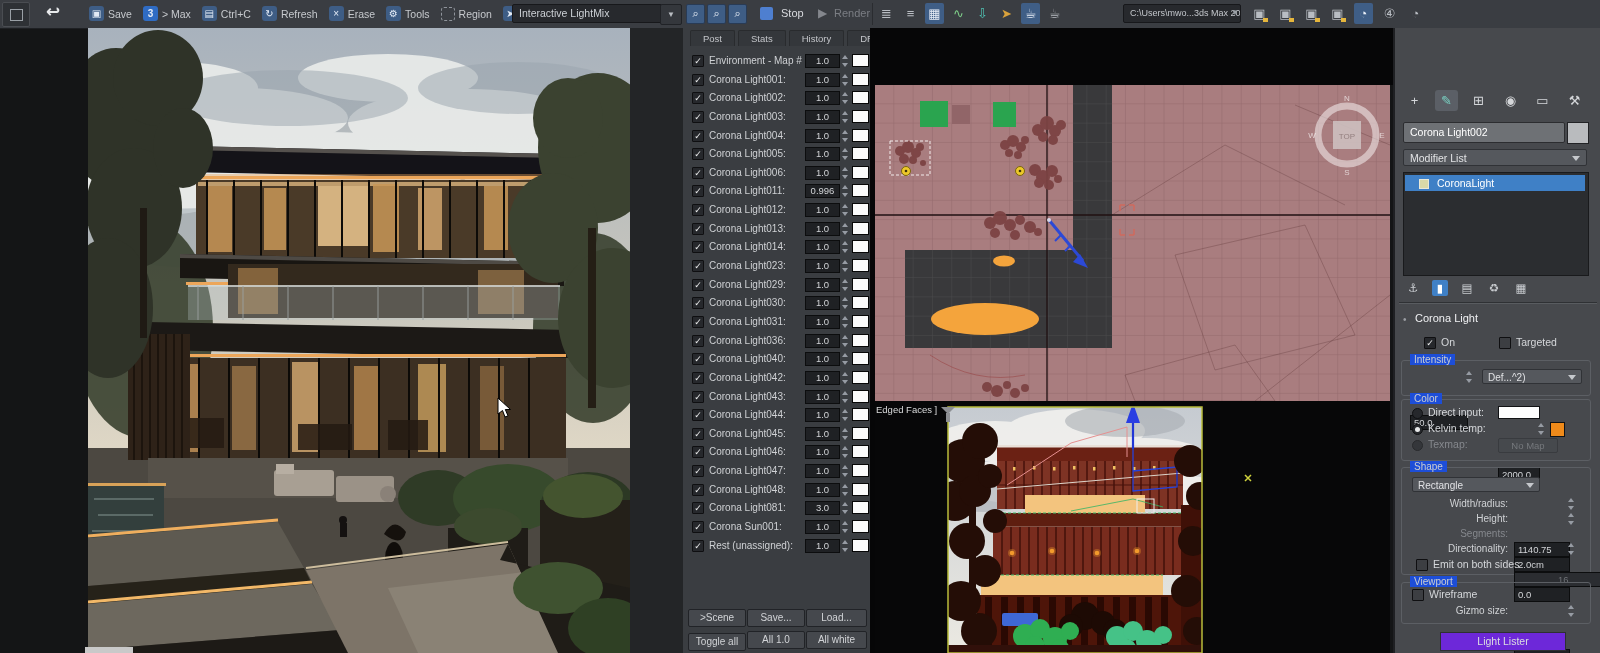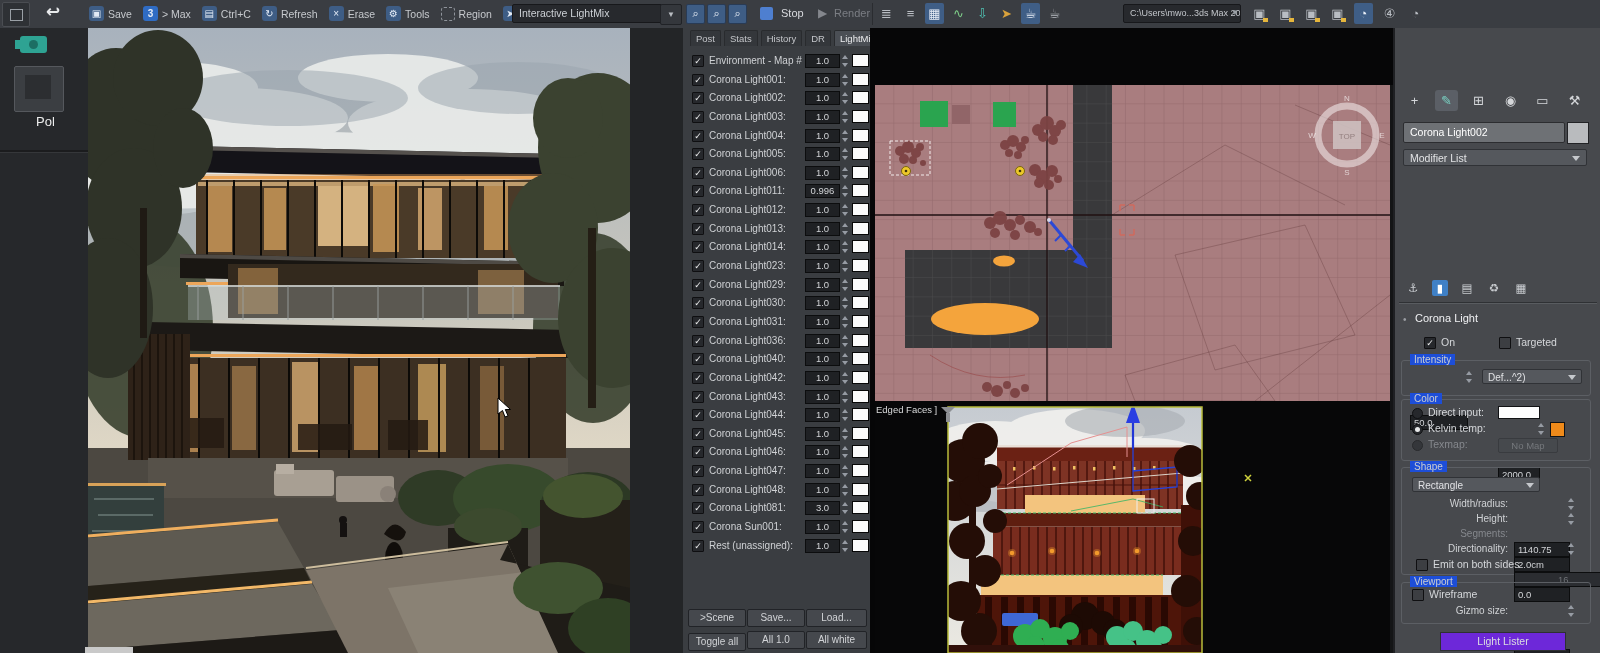--- a/index.html
+++ b/index.html
@@ -42,21 +42,21 @@
   #pol-btn i{position:absolute;left:10px;top:8px;width:26px;height:24px;background:#2c2e31;display:block;}
   #pol-label{left:36px;top:86px;font-size:13px;color:#eceded;}
   #left-ridge{left:0;top:122px;width:88px;height:2px;background:#1b1c1e;border-bottom:1px solid #35373a;}
   
   #render-view{left:88px;top:28px;width:542px;height:625px;overflow:hidden;background:#3b3a36;}
   #vfb-gap{left:630px;top:28px;width:53px;height:625px;background:#232527;}
   #bl-box{left:85px;top:647px;width:48px;height:6px;background:#c9c9c9;}
   
   #lm-panel{left:683px;top:28px;width:187px;height:625px;background:#3a3d41;}
   #lm-tabbar{left:0;top:2px;width:187px;height:17px;display:flex;gap:3px;padding-left:7px;box-sizing:border-box;}
-  .lm-tab{height:15px;padding:0 5px;background:#34373b;border:1px solid #292b2e;border-bottom:none;color:#c3c5c9;font-size:9.5px;line-height:15px;border-radius:2px 2px 0 0;}
+  .lm-tab{height:15px;padding:0 12px;background:#34373b;border:1px solid #292b2e;border-bottom:none;color:#c3c5c9;font-size:9.5px;line-height:15px;border-radius:2px 2px 0 0;}
   .lm-tab.active{background:#4b4f55;color:#eaebed;}
   #lm-rows{left:0;top:24px;width:187px;}
   .lm-row{position:relative;height:18.65px;}
   .cb{position:absolute;width:10px;height:10px;background:#26282c;border:1px solid #0f0f11;color:#eceded;
       font-size:9px;line-height:10px;text-align:center;border-radius:1px;}
   .lm-row .cb{left:9px;top:3px;}
   .lm-lbl{position:absolute;left:26px;top:3px;font-size:10px;color:#cfd1d4;white-space:nowrap;}
   .lm-val{position:absolute;left:122px;top:2px;width:33px;height:12px;background:#1f2124;border:1px solid #0c0d0e;
           color:#d2d4d7;font-size:9.5px;line-height:12px;text-align:center;}
   .spin-ar{position:absolute;left:159px;top:2px;width:7px;height:14px;}
@@ -181,31 +181,20 @@
         <span class="mt-ico">▣<i class="yd"></i></span>
         <span class="mt-ico">▣<i class="yd"></i></span>
         <span class="mt-ico">▣<i class="yd"></i></span>
         <span class="mt-ico">▣<i class="yd"></i></span>
         <span class="mt-ico active">◔</span>
         <span class="mt-ico">④</span>
         <span class="mt-ico">◔</span>
       </div>
   </div>
 
-  <div id="left-strip" class="abs">
-    <div id="camera-ico" class="abs">
-        <b></b>
-        <i></i>
-      </div>
-    <div id="pol-btn" class="abs">
-        <i></i>
-      </div>
-    <div id="pol-label" class="abs">Pol</div>
-    <div id="left-ridge" class="abs"></div>
-  </div>
 
   <div id="render-view" class="abs">
     <svg width="542" height="625" viewBox="0 0 542 625">
       <defs>
         <linearGradient id="skyG" x1="0" y1="0" x2="0" y2="1">
           <stop offset="0" stop-color="#a8b2bd"></stop>
             <stop offset="0.45" stop-color="#c9c7bd"></stop>
           <stop offset="0.75" stop-color="#e6dcc8"></stop>
             <stop offset="1" stop-color="#d8cdbb"></stop>
         </linearGradient>
@@ -978,20 +967,23 @@
         <span class="cmd-tab">+</span>
         <span class="cmd-tab active">✎</span>
         <span class="cmd-tab">⊞</span>
         <span class="cmd-tab">◉</span>
         <span class="cmd-tab">▭</span>
         <span class="cmd-tab">⚒</span>
       </div>
     <div id="obj-name" class="abs">Corona Light002</div>
     <div id="obj-swatch" class="abs"></div>
     <div id="mod-list" class="abs"><span>Modifier List</span><i></i></div>
+    <div id="stack-box" class="abs">
+      <div id="stack-row" class="abs"><i></i><span>CoronaLight</span></div>
+    </div>
     <div id="stack-icons" class="abs">
         <span class="stk-ico">⚓</span>
         <span class="stk-ico active">▮</span>
         <span class="stk-ico">▤</span>
         <span class="stk-ico">♻</span>
         <span class="stk-ico">▦</span>
       </div>
     <div id="cmd-hr" class="abs"></div>
     <span id="roll-bullet" class="abs">•</span>
     <span id="roll-title" class="abs">Corona Light</span>

